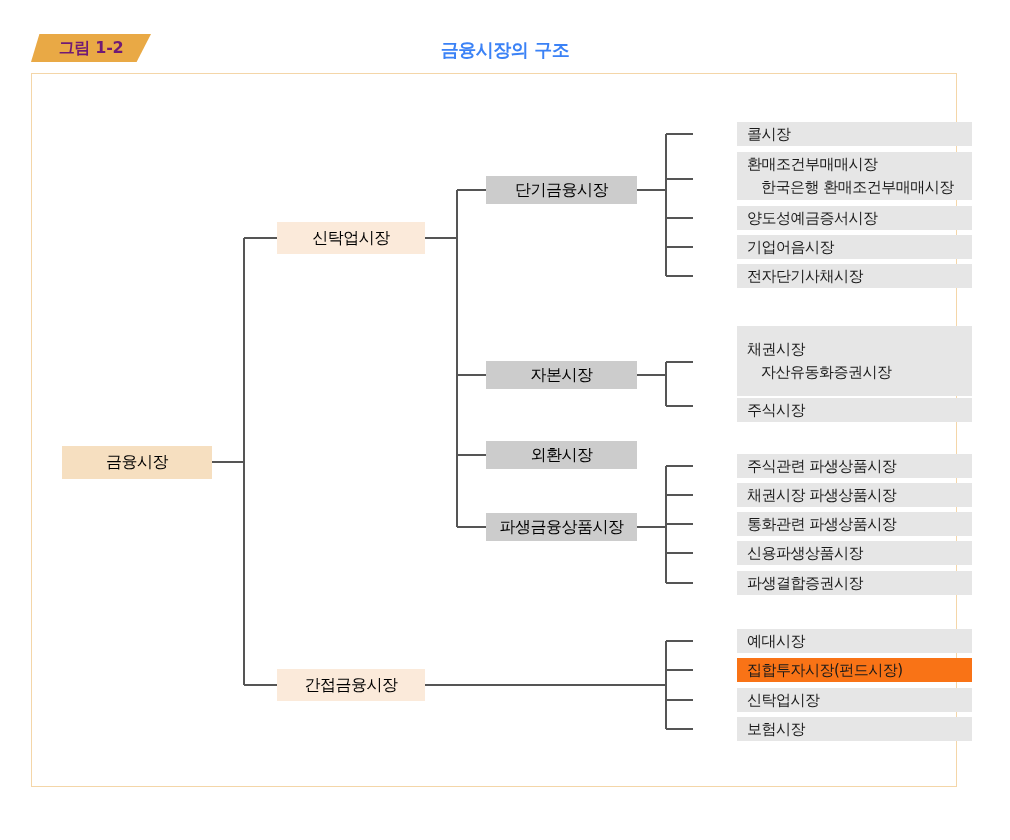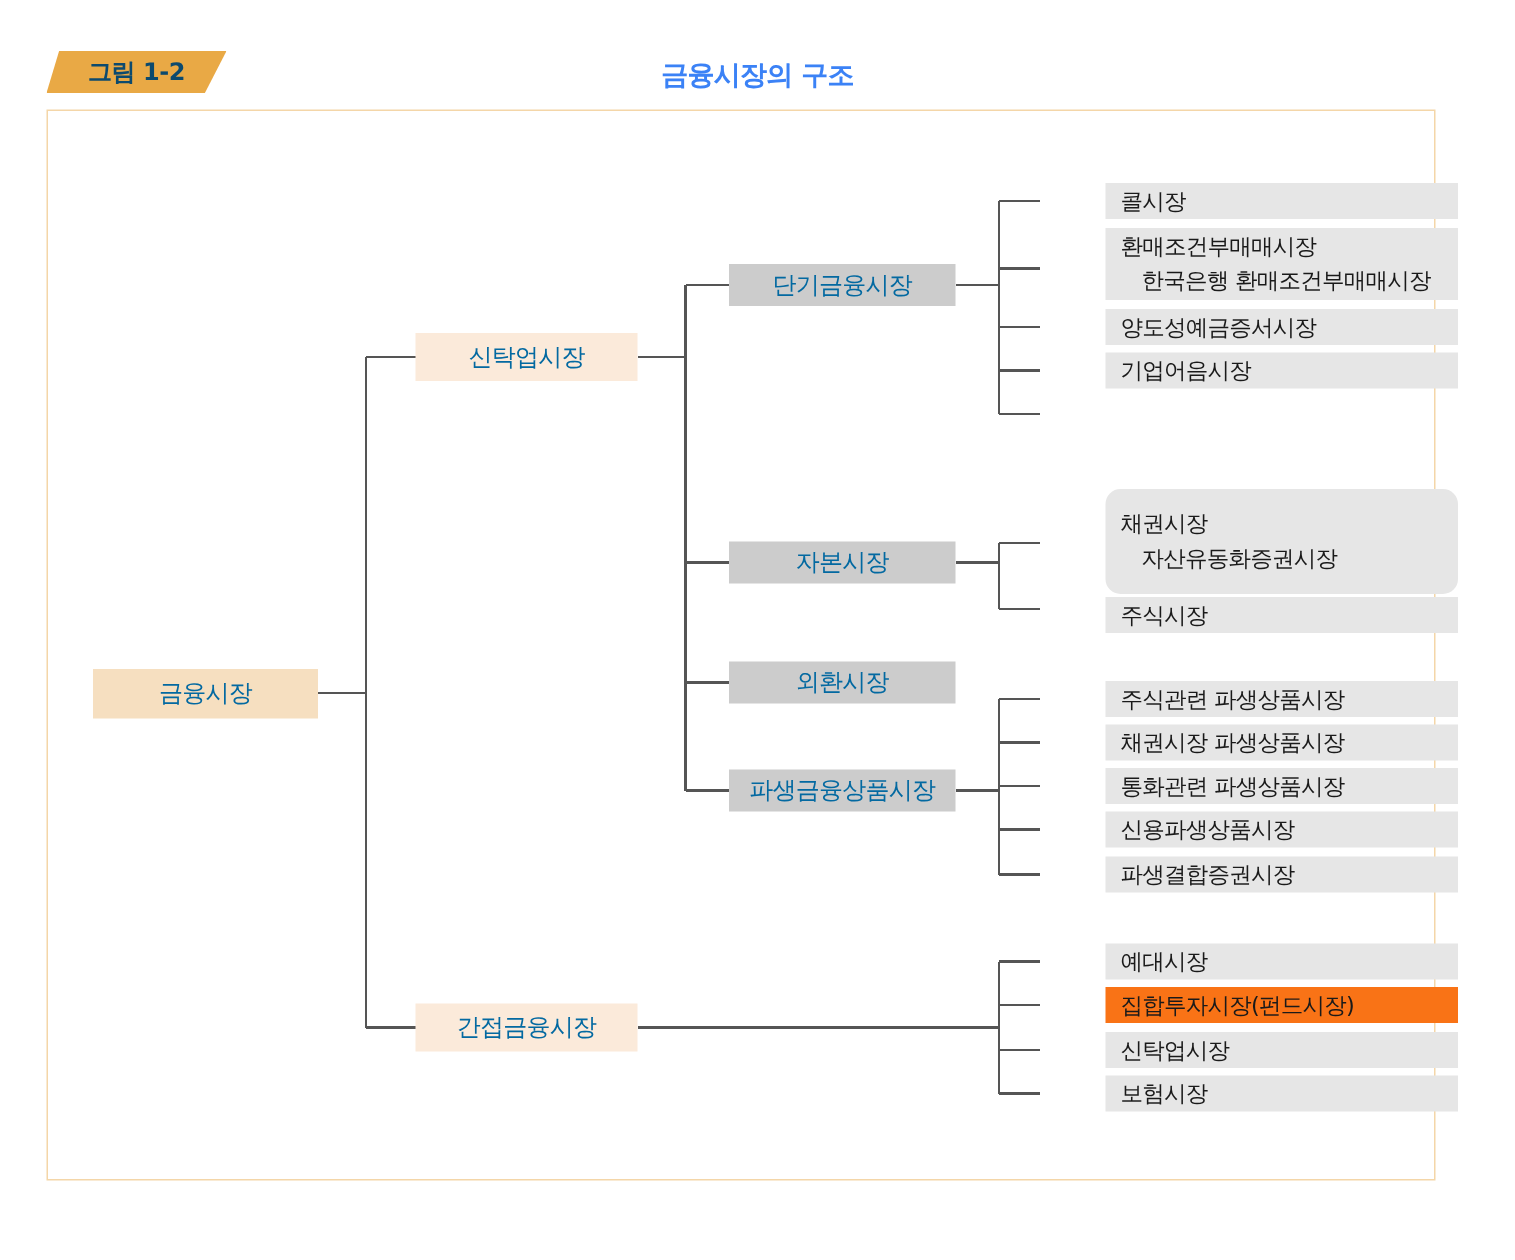--- a/index.html
+++ b/index.html
@@ -24,21 +24,21 @@
     background: #e9a945;
     clip-path: polygon(7% 0%, 100% 0%, 88% 100%, 0% 100%);
     -webkit-clip-path: polygon(7% 0%, 100% 0%, 88% 100%, 0% 100%);
   }
   .trapezoid span {
     position: absolute;
     left: 0; right: 0; top: 0; bottom: 0;
     display: flex;
     align-items: center;
     justify-content: center;
-    color: #0c4a6e;
+    color: #701a75;
     font-size: 16px;
     font-weight: bold;
     letter-spacing: -0.3px;
   }
   #fig-title {
     position: absolute;
     left: 0;
     top: 38px;
     width: 1010px;
     text-align: center;
@@ -70,21 +70,21 @@
   }
 
   
   .node {
     position: absolute;
     box-sizing: border-box;
     display: flex;
     align-items: center;
     justify-content: center;
     font-size: 16px;
-    color: #0369a1;
+    color: #000000;
     letter-spacing: -0.5px;
     white-space: nowrap;
   }
   .node.root      { background: #f6dfc0; }
   .node.level2    { background: #fbeada; }
   .node.level3    { background: #cccccc; }
 
   .leaf {
     position: absolute;
     box-sizing: border-box;
@@ -192,22 +192,23 @@
   </div>
 
   <div class="leaf" style="left: 693px; top: 122px; width: 235px; height: 24px; background: rgb(230, 230, 230);"><span class="ln">콜시장</span></div>
 
   <div class="leaf" style="left: 693px; top: 152px; width: 235px; height: 48px; background: rgb(230, 230, 230);"><span class="ln">환매조건부매매시장</span><span class="ln indent">한국은행 환매조건부매매시장</span></div>
 
   <div class="leaf" style="left: 693px; top: 206px; width: 235px; height: 24px; background: rgb(230, 230, 230);"><span class="ln">양도성예금증서시장</span></div>
 
   <div class="leaf" style="left: 693px; top: 235px; width: 235px; height: 24px; background: rgb(230, 230, 230);"><span class="ln">기업어음시장</span></div>
 
-
-  <div class="leaf" style="left: 693px; top: 326px; width: 235px; height: 70px; background: rgb(230, 230, 230); border-radius: 10px;"><span class="ln">채권시장</span><span class="ln indent">자산유동화증권시장</span></div>
+  <div class="leaf" style="left: 693px; top: 264px; width: 235px; height: 24px; background: rgb(230, 230, 230);"><span class="ln">전자단기사채시장</span></div>
+
+  <div class="leaf" style="left: 693px; top: 326px; width: 235px; height: 70px; background: rgb(230, 230, 230);"><span class="ln">채권시장</span><span class="ln indent">자산유동화증권시장</span></div>
 
   <div class="leaf" style="left: 693px; top: 398px; width: 235px; height: 24px; background: rgb(230, 230, 230);"><span class="ln">주식시장</span></div>
 
   <div class="leaf" style="left: 693px; top: 454px; width: 235px; height: 24px; background: rgb(230, 230, 230);"><span class="ln">주식관련 파생상품시장</span></div>
 
   <div class="leaf" style="left: 693px; top: 483px; width: 235px; height: 24px; background: rgb(230, 230, 230);"><span class="ln">채권시장 파생상품시장</span></div>
 
   <div class="leaf" style="left: 693px; top: 512px; width: 235px; height: 24px; background: rgb(230, 230, 230);"><span class="ln">통화관련 파생상품시장</span></div>
 
   <div class="leaf" style="left: 693px; top: 541px; width: 235px; height: 24px; background: rgb(230, 230, 230);"><span class="ln">신용파생상품시장</span></div>

